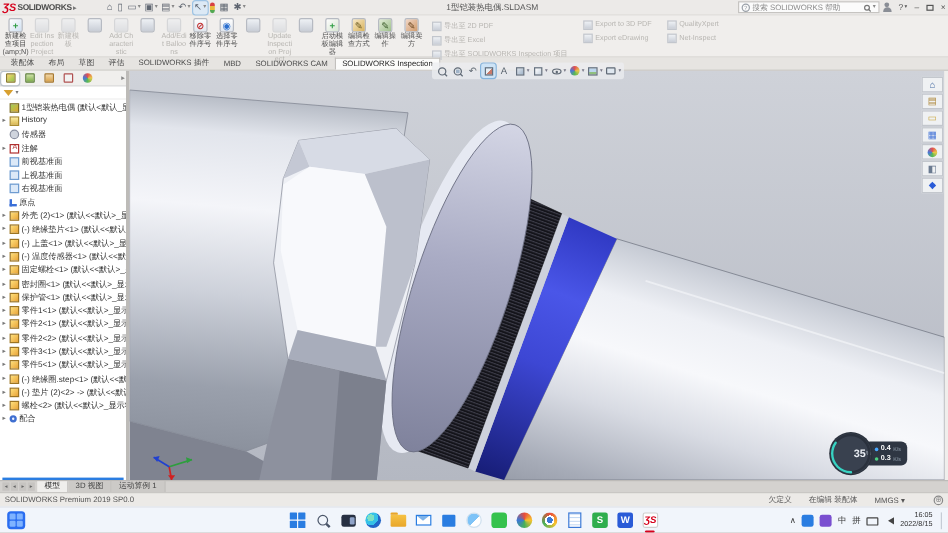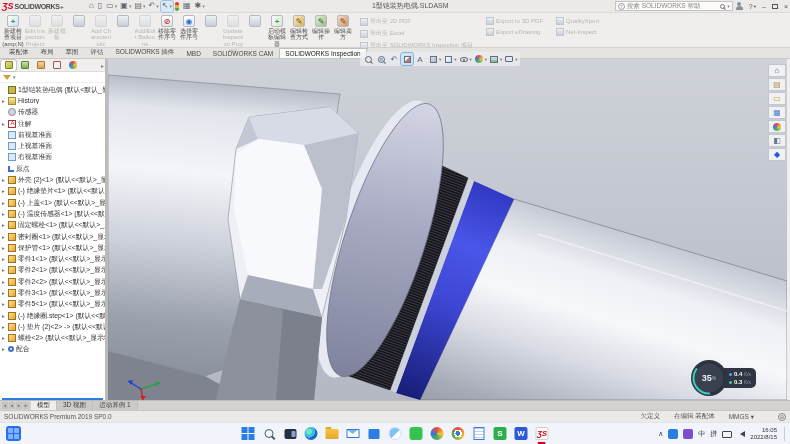--- a/index.html
+++ b/index.html
@@ -99,21 +99,21 @@
   .g-mon{width:8px;height:6px;border:1px solid #5f6975;border-radius:1px;background:#dfe7ef;}
   .taskpane{position:absolute;top:5px;right:2px;width:20px;display:flex;flex-direction:column;gap:1px;z-index:5;}
   .tp{width:18px;height:13px;background:#eff1f3;border:1px solid #c3c7cd;display:flex;align-items:center;justify-content:center;font-size:8px;}
   .tp .sph{width:8px;height:8px;border-radius:50%;background:conic-gradient(#e34f4f,#e8c84a,#57b957,#4a78d8,#e34f4f);}
   .netmon{position:absolute;left:584px;top:302px;display:flex;align-items:center;z-index:6;}
   .nm-pill{position:relative;left:-6px;background:#2e3643;border-radius:5px;padding:3px 5px 3px 9px;display:flex;flex-direction:column;gap:2px;}
   .nm-row{display:flex;align-items:center;gap:2px;}
   .nm-dot{width:3px;height:3px;border-radius:50%;}
   .nm-val{color:#fff;font-size:6px;font-weight:bold;line-height:6px;}
   .nm-unit{color:#93a0ae;font-size:4.5px;}
-  .nm-circle{position:relative;width:34px;height:34px;border-radius:50%;background:#39414f;display:flex;align-items:center;justify-content:center;z-index:2;box-shadow:0 0 0 1px #2a313c;}
+  .nm-circle{position:relative;width:34px;height:34px;border-radius:50%;background:#39414f;display:flex;align-items:center;justify-content:flex-end;z-index:2;box-shadow:0 0 0 1px #2a313c;}
   .nm-circle svg{position:absolute;inset:0;}
   .nm-pct{color:#e8ecf2;font-size:9px;font-weight:bold;}
   .nm-pctsign{color:#aab4c0;font-size:5px;}
 
   
   .doctabs{height:10px;background:#d4d2cf;display:flex;align-items:stretch;border-top:1px solid #bdbbb8;}
   .dnav{display:flex;align-items:center;gap:1px;padding:0 2px;}
   .dnav span{width:6px;height:7px;background:#c6c4c1;color:#666;font-size:4.5px;line-height:7px;text-align:center;}
   .dtab{padding:0 6px;font-size:6.5px;color:#444;display:flex;align-items:center;border-right:1px solid #c2c0bd;background:#cccac7;}
   .dtab.active{background:#efeeec;color:#222;}

